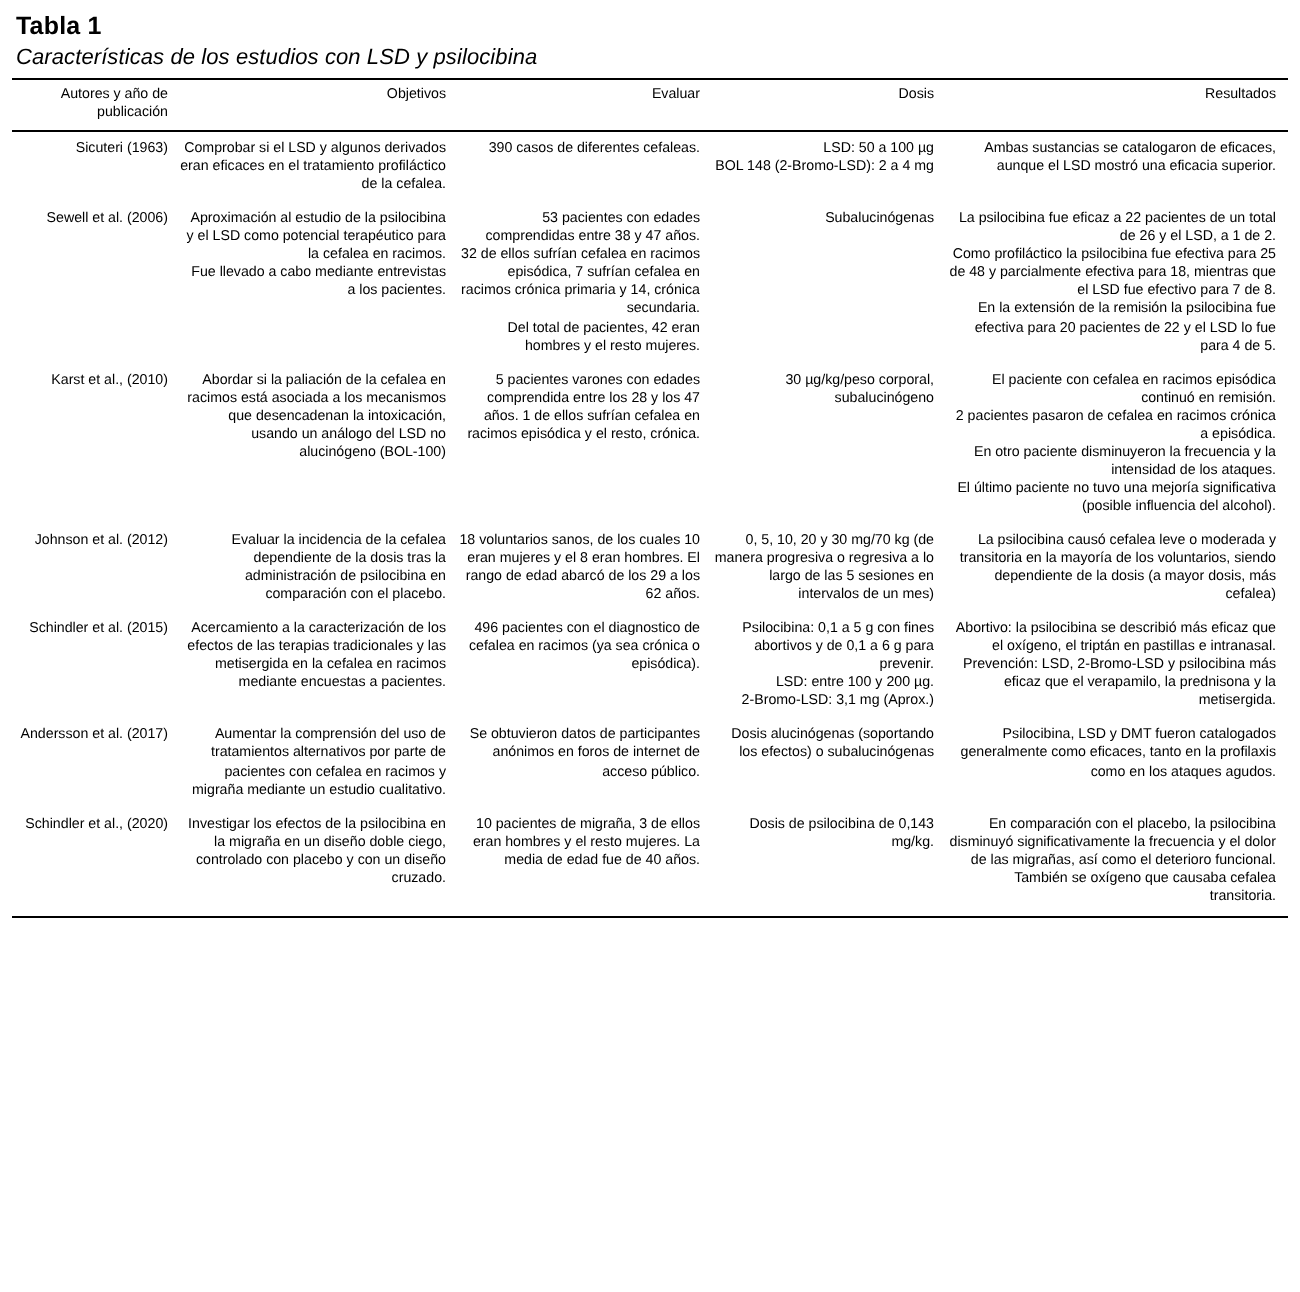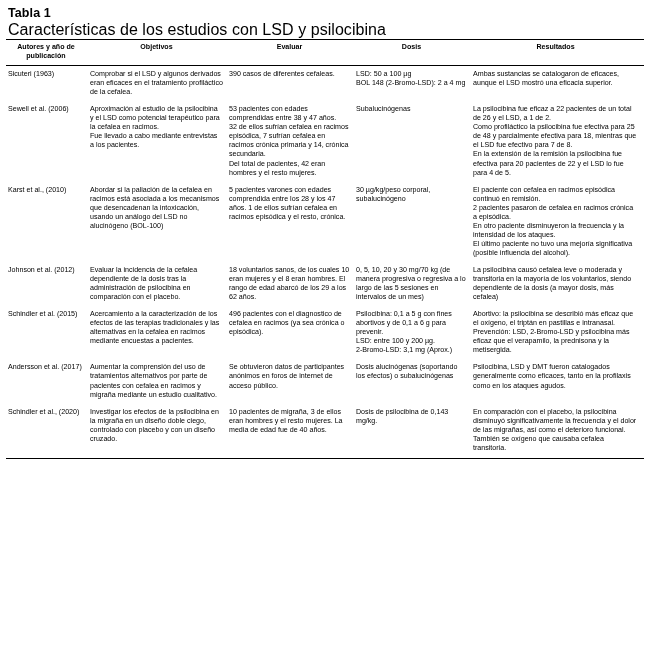--- a/index.html
+++ b/index.html
@@ -24,52 +24,53 @@
     overflow: hidden;
   }
   .tbl-number {
     font-size: 12.5px;
     font-weight: bold;
     line-height: 15px;
     margin: 0 0 1px 2px;
     letter-spacing: 0.1px;
   }
   .tbl-caption {
-    font-size: 16px;
+    font-size: 11px;
     font-weight: normal;
     line-height: 15px;
     margin: 0 0 2px 2px;
     letter-spacing: 0.05px;
+    font-style: italic;
   }
   table.study-table {
     width: 638px;
     border-collapse: collapse;
     table-layout: fixed;
     font-size: 7.1px;
     line-height: 9.05px;
   }
   table.study-table col.c-authors  { width: 84px; }
   table.study-table col.c-aims     { width: 139px; }
   table.study-table col.c-sample   { width: 127px; }
   table.study-table col.c-dose     { width: 117px; }
   table.study-table col.c-results  { width: 171px; }
 
   thead th {
-    font-weight: bold;
-    text-align: center;
+    font-weight: normal;
+    text-align: right;
     vertical-align: top;
     padding: 3px 6px 4px 0;
     border-top: 1.6px solid #000;
     border-bottom: 0.9px solid #000;
   }
   thead th.first { padding-left: 2px; }
 
   tbody td {
     vertical-align: top;
-    text-align: left;
+    text-align: right;
     padding: 4px 6px 4px 0;
     border: none;
   }
   tbody td.first { padding-left: 2px; }
   tbody tr.last-row td { padding-bottom: 5px; }
 
   table.study-table tfoot td {
     border-top: 1.1px solid #000;
     padding: 0;
     height: 0;
@@ -223,21 +224,21 @@
           </td>
         </tr>
         <tr>
           <td class="first">
             <div class="cell-lines">
               <span class="ln">Schindler et al. (2015)</span>
             </div>
           </td>
           <td>
             <div class="cell-lines">
-              <span class="ln">Acercamiento a la caracterización de los efectos de las terapias tradicionales y las alternativas en la cefalea en racimos mediante encuestas a pacientes.</span>
+              <span class="ln">Acercamiento a la caracterización de los efectos de las terapias tradicionales y las metisergida en la cefalea en racimos mediante encuestas a pacientes.</span>
             </div>
           </td>
           <td>
             <div class="cell-lines">
               <span class="ln">496 pacientes con el diagnostico de cefalea en racimos (ya sea crónica o episódica).</span>
             </div>
           </td>
           <td>
             <div class="cell-lines">
               <span class="ln">Psilocibina: 0,1 a 5 g con fines abortivos y de 0,1 a 6 g para prevenir.</span>

